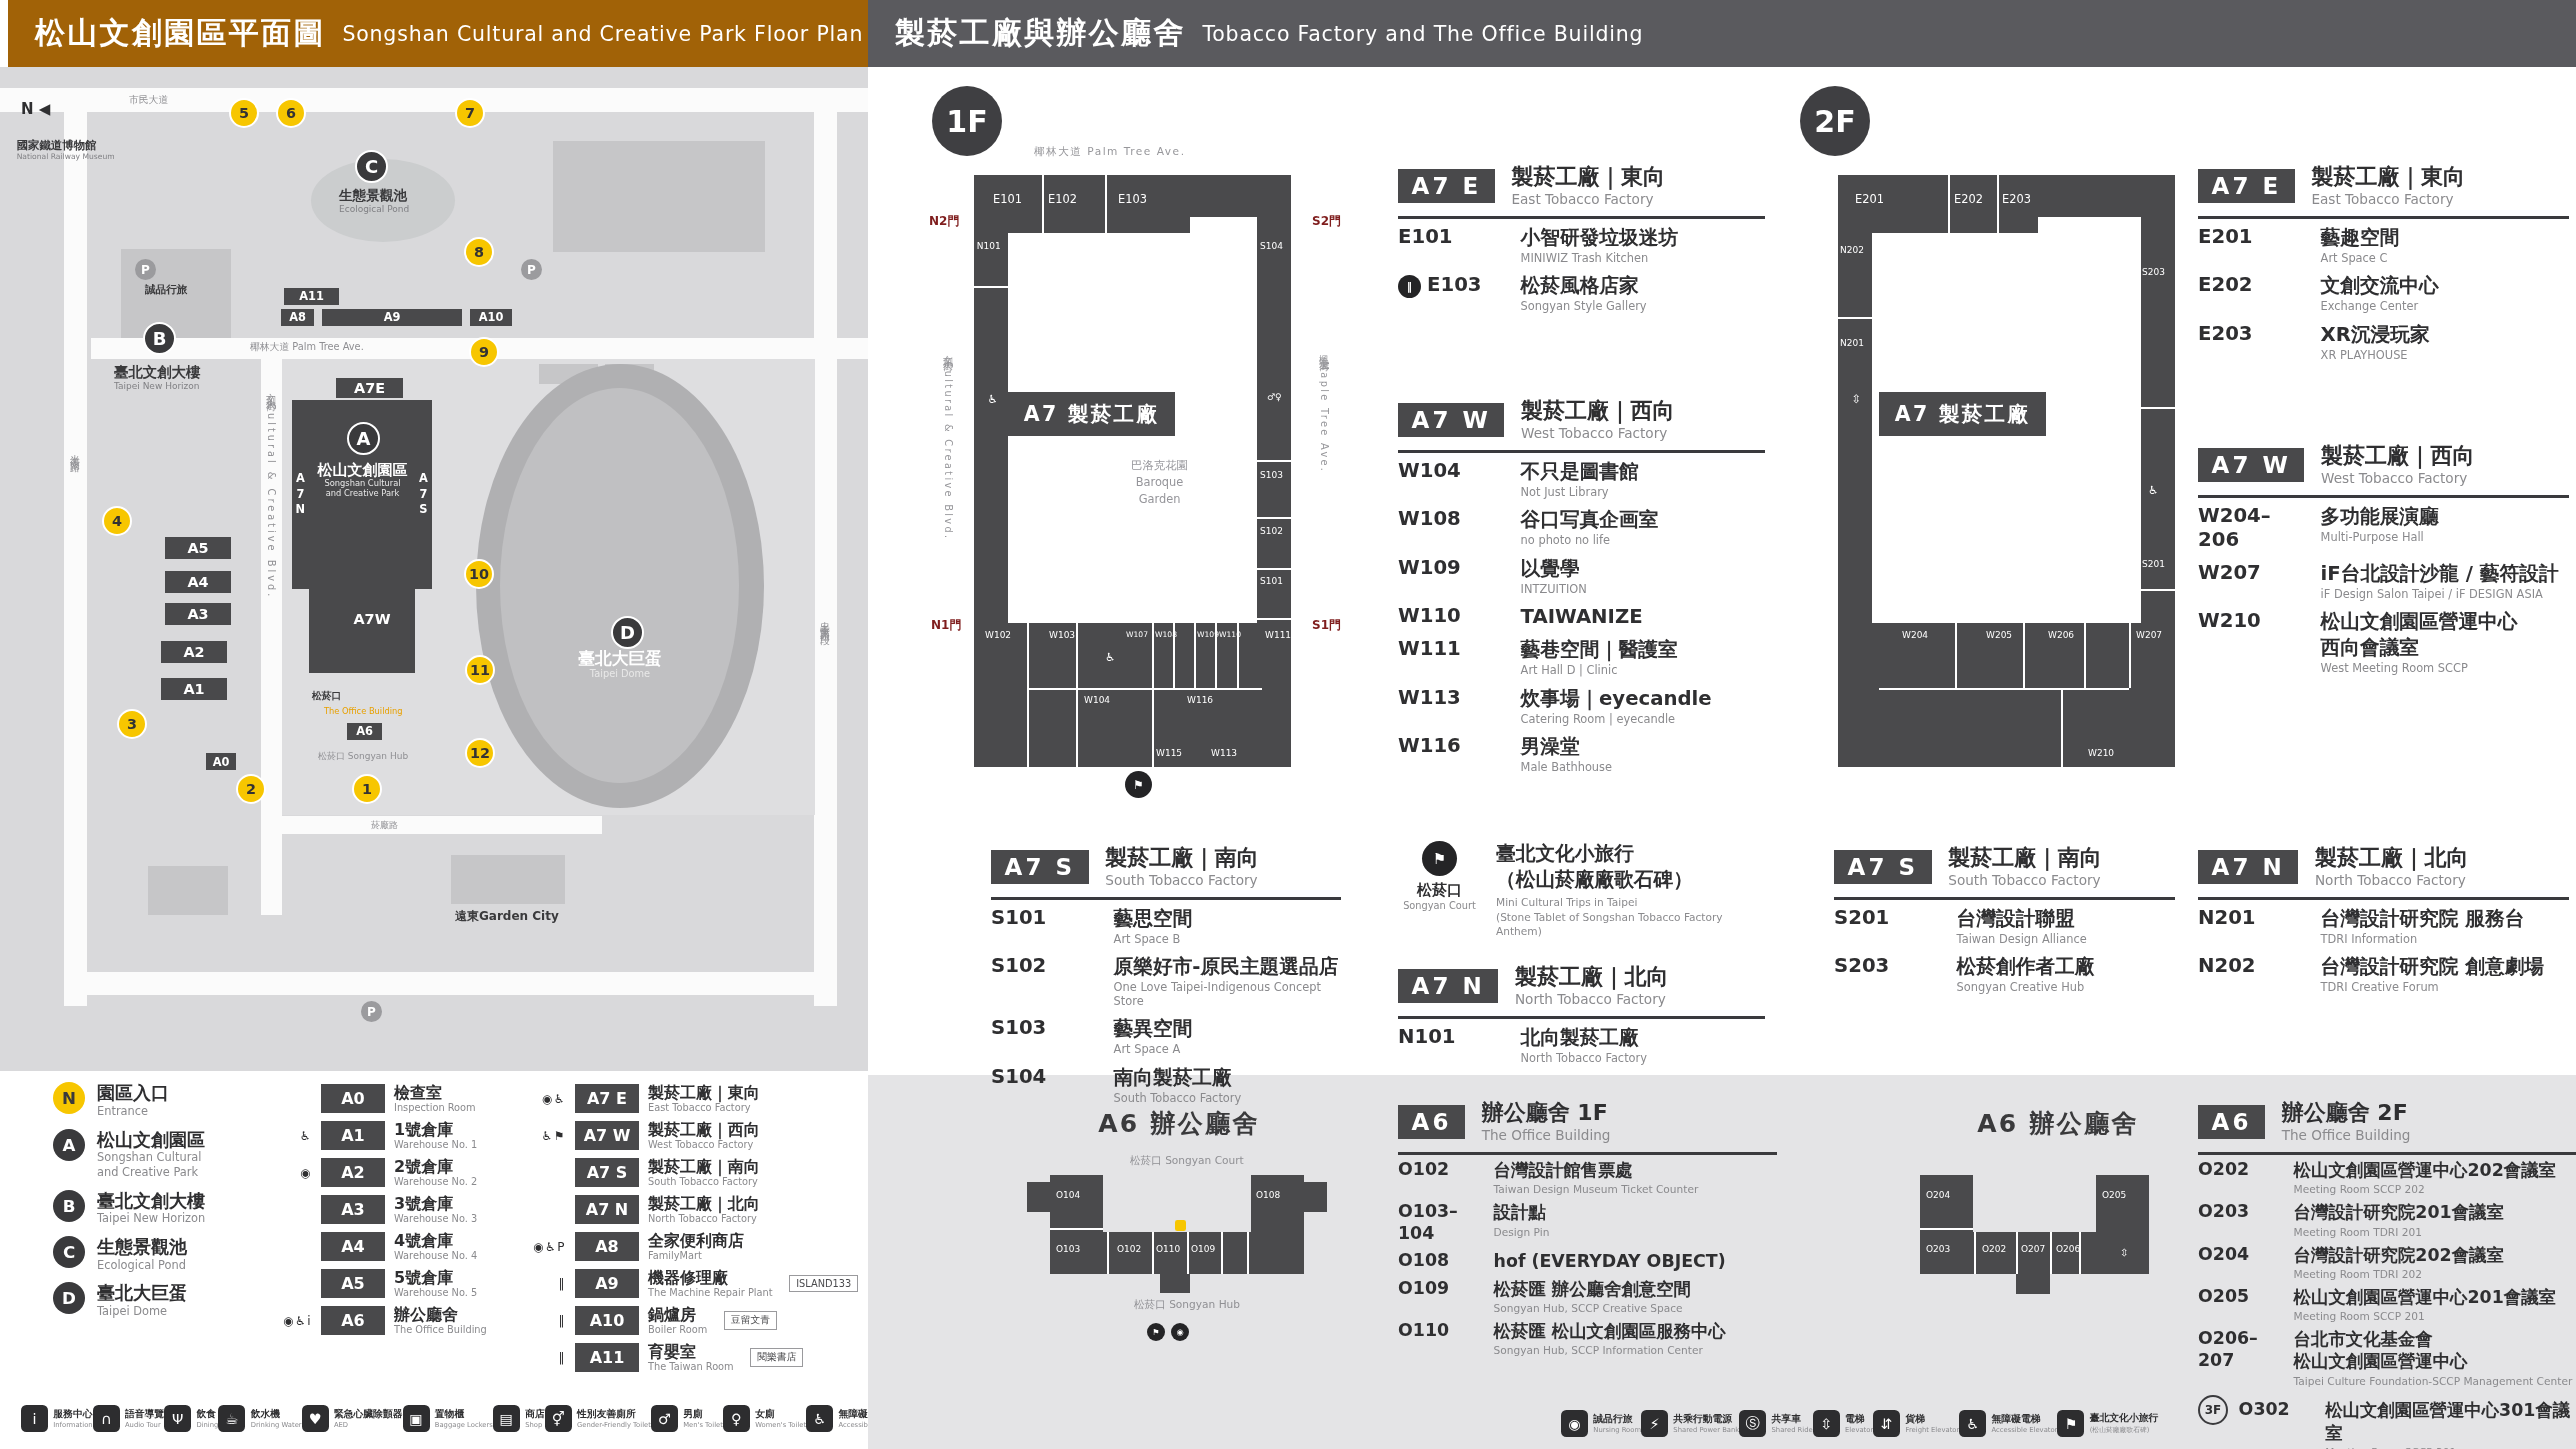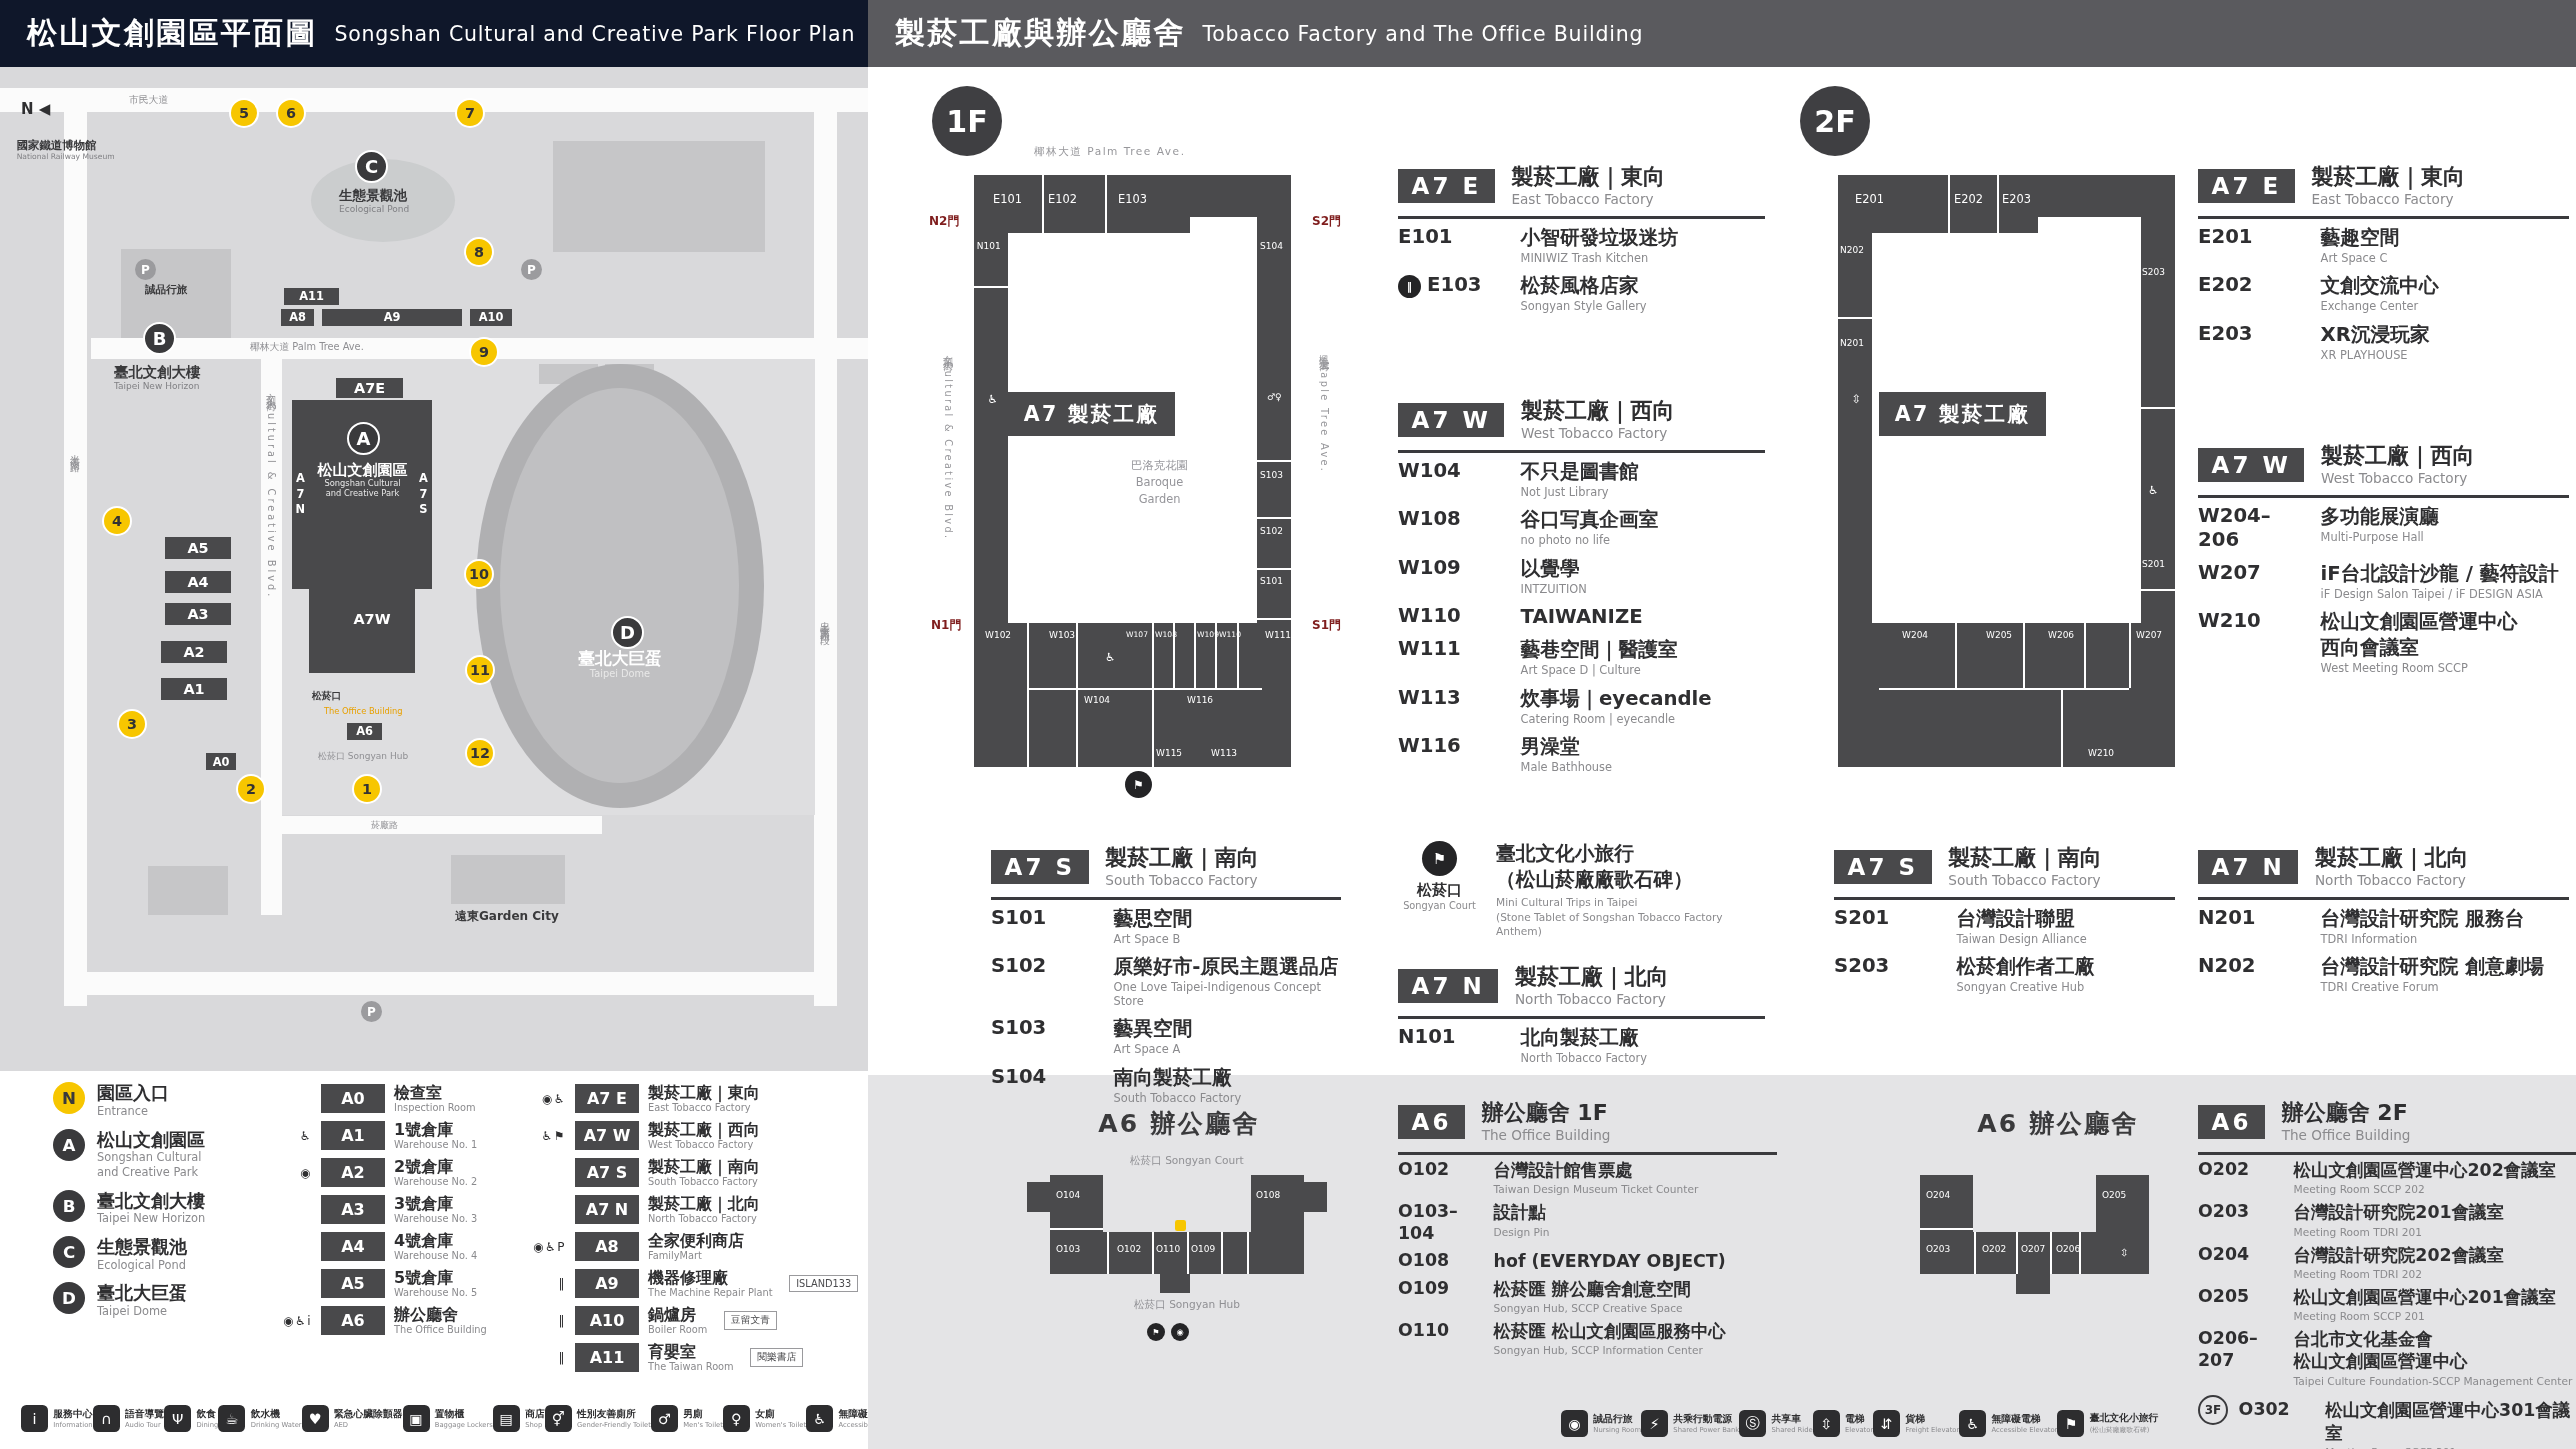--- a/index.html
+++ b/index.html
@@ -1,21 +1,21 @@
 <!DOCTYPE html>
 <html style="font-size:12px"><head>
 <meta charset="utf-8">
 <style>
 *{margin:0;padding:0;box-sizing:border-box}
 html,body{width:2576px;height:1449px}
 body{position:relative;font-family:"DejaVu Sans","Liberation Sans",sans-serif;background:#fff;overflow:hidden;color:#2f2f31}
 .abs{position:absolute}
 
 .hdr{top:0;height:67px;display:flex;align-items:center;gap:16.7px;padding:0 27px;color:#fff}
-#lheader{left:0;width:868px;background:#0f172a}
+#lheader{left:8px;width:868px;background:#a16207}
 #rheader{left:868px;width:1708px;background:#5a5a5e}
 .hdr-zh{font-size:30px;font-weight:bold;letter-spacing:2.3px;white-space:nowrap}
 .hdr-en{font-size:20.5px;letter-spacing:0.8px;white-space:nowrap}
 
 #map{left:0;top:67px;width:868px;height:1004px;background:#d9d9db;overflow:hidden}
 .street{position:absolute;background:#fbfbfb}
 .ctx{position:absolute;background:#c6c6c8}
 .park{position:absolute;background:#dedee0}
 .bld{position:absolute;background:#49494b;color:#fff;display:flex;align-items:center;justify-content:center;font-weight:bold;font-size:14.4px}
 .ycirc{position:absolute;width:30px;height:30px;border-radius:50%;background:#f7c600;border:2.3px solid #fff;color:#333;display:flex;align-items:center;justify-content:center;font-weight:bold;font-size:14.4px;z-index:6}
@@ -627,21 +627,21 @@
         <span class="icode"><span>W110</span></span>
         <span class="iname">
           <span class="inzh">TAIWANIZE</span>
         </span>
       </div>
 
       <div class="item">
         <span class="icode"><span>W111</span></span>
         <span class="iname">
           <span class="inzh">藝巷空間｜醫護室</span>
-          <span class="inen">Art Space D | Culture</span>
+          <span class="inen">Art Hall D | Clinic</span>
         </span>
       </div>
 
       <div class="item">
         <span class="icode"><span>W113</span></span>
         <span class="iname">
           <span class="inzh">炊事場｜eyecandle</span>
           <span class="inen">Catering Room | eyecandle</span>
         </span>
       </div>

